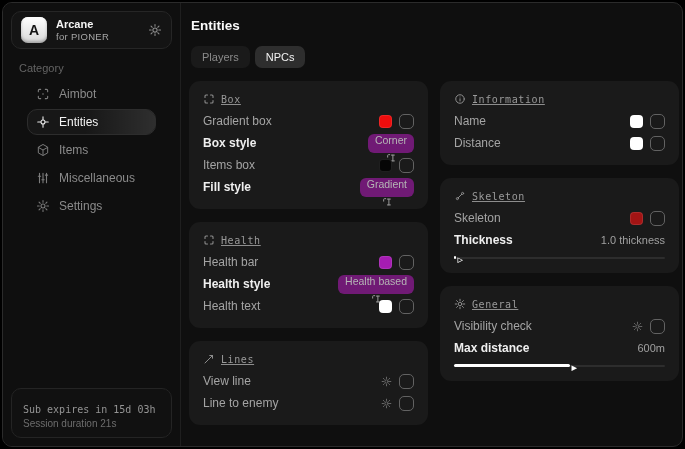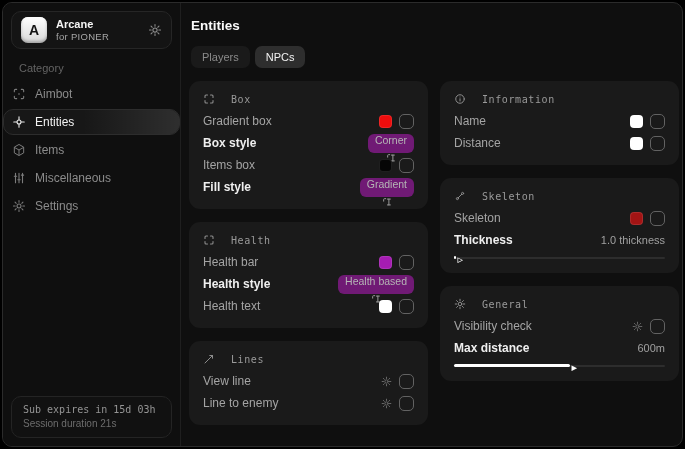--- a/index.html
+++ b/index.html
@@ -12,43 +12,43 @@
   .brand{margin:8px;border:1px solid #262626;background:#141414;border-radius:10px;
     padding:6px 9px;display:flex;align-items:center;gap:9px;height:38px;}
   .logo{width:26px;height:26px;border-radius:7px;background:linear-gradient(180deg,#ffffff,#d8d8d8);
     color:#141414;font-weight:700;font-size:14px;display:grid;place-items:center;
     box-shadow:inset 0 -2px 3px rgba(0,0,0,.25), inset 0 1px 1px #fff;}
   .brand-text{display:flex;flex-direction:column;gap:1px;}
   .brand-title{font-size:11px;font-weight:700;color:#f5f5f5;}
   .brand-sub{font-size:9.5px;color:#a6a6a6;letter-spacing:.3px;}
   .brand-gear{margin-left:auto;color:#8f8f8f;display:flex;}
   .section-label{margin:13px 0 7px 16px;font-size:11px;color:#646464;}
-  .nav{display:flex;flex-direction:column;gap:2px;padding:0 0;}
+  .nav{display:flex;flex-direction:column;gap:2px;padding:0 24px;}
   .nav-item{display:flex;align-items:center;gap:9px;height:26px;padding:0 8px;border:1px solid transparent;
     border-radius:10px;color:#8b8b8b;font-size:12px;cursor:pointer;position:relative;overflow:hidden;}
   .nav-item .nic{display:flex;color:#7c7c7c;}
   .nav-item.active{background:#171717;border-color:#2d2d2d;color:#f2f2f2;}
   .nav-item.active .nic{color:#e8e8e8;}
   .nav-item.active::after{content:"";position:absolute;top:0;right:0;bottom:0;width:55%;
     background:linear-gradient(90deg,rgba(255,255,255,0),rgba(255,255,255,.10));pointer-events:none;}
   .side-footer{position:absolute;left:8px;right:8px;bottom:8px;border:1px solid #242424;background:#111;
-    border-radius:10px;padding:7px 11px 8px;}
+    border-radius:10px;padding:15px 11px 8px;}
   .sf1{font-family:"DejaVu Sans Mono",monospace;font-size:10px;color:#959595;margin-bottom:3px;white-space:nowrap;}
   .sf2{font-size:10px;color:#6d6d6d;white-space:nowrap;}
   
   .main{flex:1;padding:15px 11px 0 8px;}
   .page-title{font-size:13.5px;font-weight:700;color:#fafafa;margin-left:2px;}
   .tabs{display:flex;gap:5px;margin:13px 0 0 2px;}
   .tab{height:22px;padding:0 11px;border-radius:7px;font-size:11px;display:flex;align-items:center;
     background:#1a1a1a;color:#8b8b8b;cursor:pointer;}
   .tab.active{background:#2e2e2e;color:#f2f2f2;}
   .cols{display:flex;gap:12px;margin-top:13px;}
   .col{display:flex;flex-direction:column;gap:13px;width:239px;}
   .card{background:#1a1a1a;border-radius:11px;padding:9px 14px 11px;}
-  .card-head{display:flex;align-items:center;gap:16px;height:18px;color:#8d8d8d;margin-bottom:2px;}
+  .card-head{display:flex;align-items:center;gap:6px;height:18px;color:#8d8d8d;margin-bottom:2px;text-decoration:underline;}
   .card-title{font-family:"DejaVu Sans Mono",monospace;font-size:10px;letter-spacing:.6px;color:#9a9a9a;}
   .row{display:flex;align-items:center;height:22px;}
   .row .lbl{flex:1;font-size:12px;color:#a4a4a4;}
   .row.bright .lbl{color:#efefef;font-weight:600;}
   .ctrl{display:flex;align-items:center;gap:7px;}
   .swatch{width:13px;height:13px;border-radius:4px;border:1px solid rgba(255,255,255,.10);cursor:pointer;}
   .cbox{width:15px;height:15px;border:1.5px solid #626262;border-radius:5px;background:transparent;cursor:pointer;}
   .dd{display:flex;align-items:center;gap:7px;background:#701a75;border-radius:6px;height:19px;
     padding:0 7px;font-size:10.5px;color:#b5b5b5;cursor:pointer;flex-direction:column;}
   .dd .ddic{display:flex;color:#9a9a9a;}

